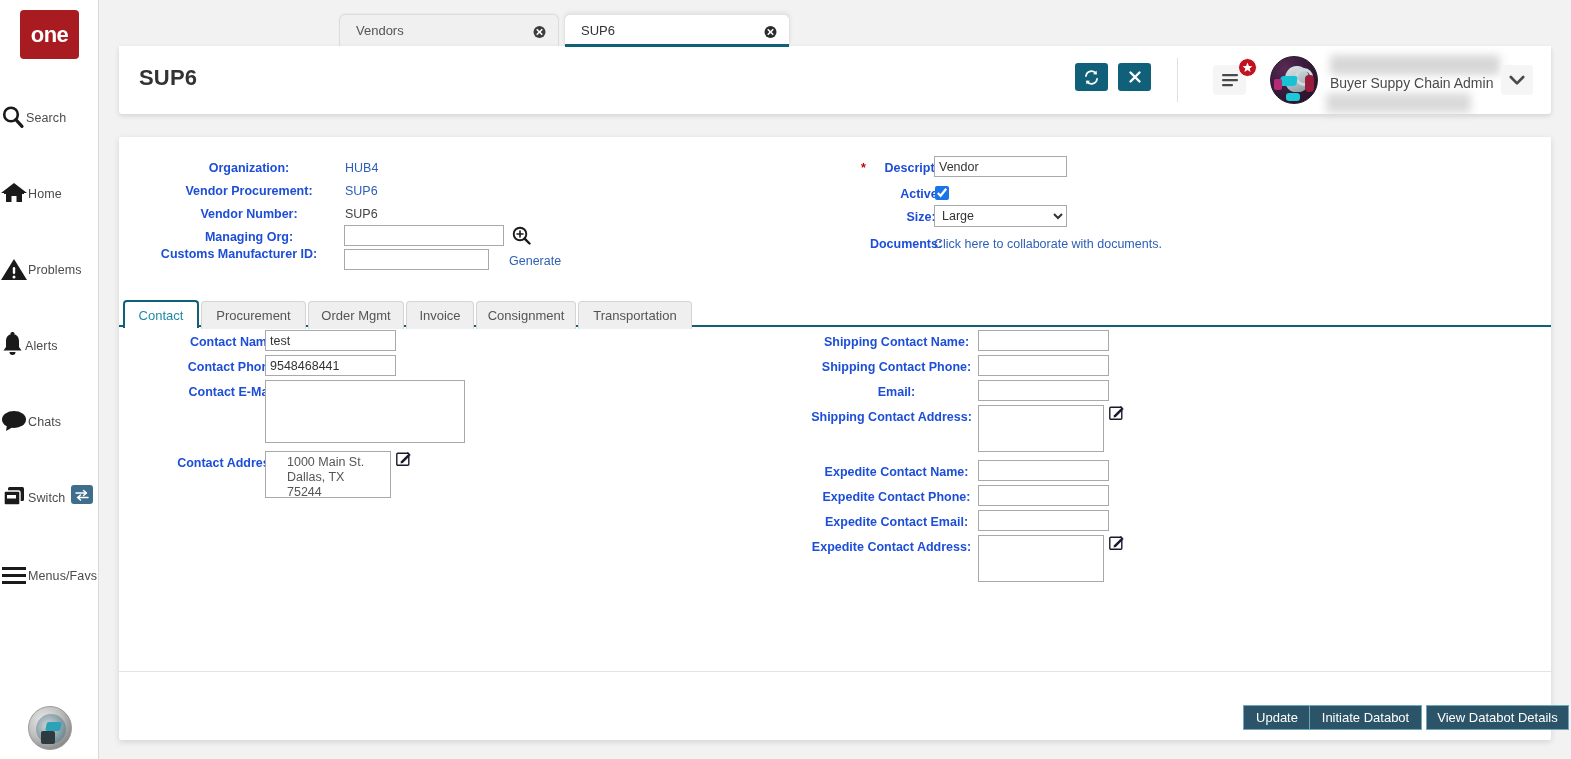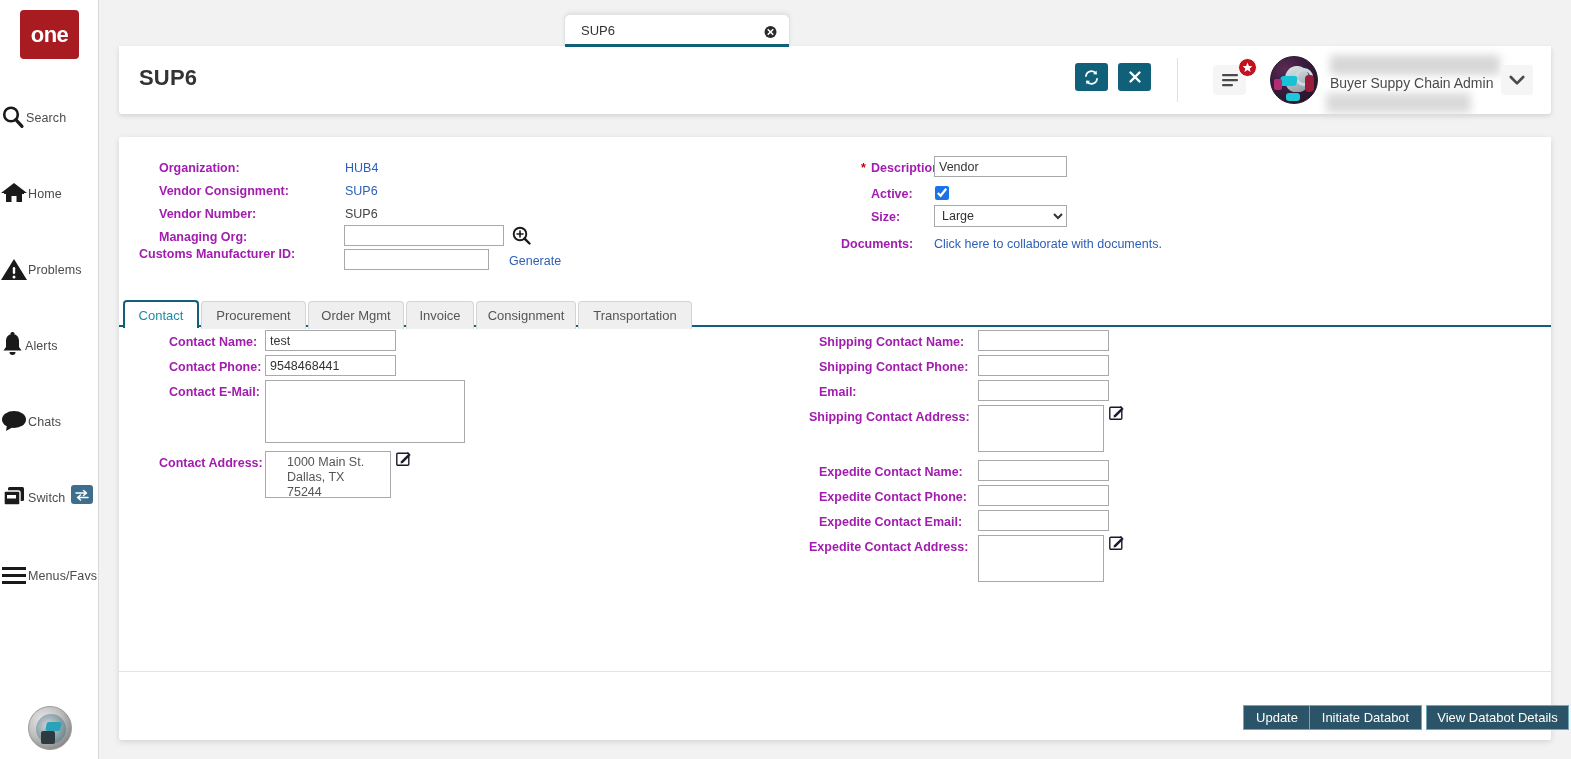--- a/index.html
+++ b/index.html
@@ -195,22 +195,22 @@
 
   
   #contentcard {
     position: absolute; left: 119px; top: 137px;
     width: 1432px; height: 603px;
     background: #fff;
     border-radius: 2px;
     box-shadow: 0 2px 6px rgba(0,0,0,.13);
   }
   .lbl {
-    position: absolute; text-align: left;
-    font-size: 12.5px; font-weight: 700; color: #a21caf;
+    position: absolute; text-align: center;
+    font-size: 12.5px; font-weight: 700; color: #1d4ed8;
     white-space: nowrap; line-height: 16px;
   }
   .val {
     position: absolute; font-size: 12.5px; color: #444;
     line-height: 16px; white-space: nowrap;
   }
   .lnk {
     position: absolute; font-size: 12.5px; color: #2c5fb5;
     line-height: 16px; white-space: nowrap; cursor: pointer;
   }
@@ -382,20 +382,29 @@
   <div id="rail-avatar">
     <div class="ra-inner"></div>
     <div class="ra-teal"></div>
     <div class="ra-dark"></div>
   </div>
 </div>
 
 <div id="tabstrip">
 
 
+  <div class="btab" style="left:240px; width:220px">
+    <span class="btab-label">Vendors</span>
+    <span class="btab-close">
+      <svg width="13" height="13" viewBox="0 0 13 13">
+          <circle cx="6.5" cy="6.5" r="6" fill="#3d3d3d"></circle>
+          <path d="M4.2 4.2 L8.8 8.8 M8.8 4.2 L4.2 8.8" stroke="#fff" stroke-width="1.6" stroke-linecap="round"></path>
+        </svg>
+    </span>
+  </div>
 
   <div class="btab active" style="left:465px; width:226px">
     <span class="btab-label">SUP6</span>
     <span class="btab-close">
       <svg width="13" height="13" viewBox="0 0 13 13">
           <circle cx="6.5" cy="6.5" r="6" fill="#2a2a2a"></circle>
           <path d="M4.2 4.2 L8.8 8.8 M8.8 4.2 L4.2 8.8" stroke="#fff" stroke-width="1.6" stroke-linecap="round"></path>
         </svg>
     </span>
   </div>
@@ -453,21 +462,21 @@
         <path d="M1.8 2 L8 8.4 L14.2 2" stroke="#4a4a4a" stroke-width="2.6" fill="none" stroke-linecap="round" stroke-linejoin="round"></path>
       </svg>
   </div>
 </div>
 
 <div id="contentcard">
 
   <div class="lbl" style="left:40px; top:23px; width:180px">Organization:</div>
   <div class="lnk" style="left:226px; top:23px">HUB4</div>
 
-  <div class="lbl" style="left:40px; top:46px; width:180px">Vendor Consignment:</div>
+  <div class="lbl" style="left:40px; top:46px; width:180px">Vendor Procurement:</div>
   <div class="lnk" style="left:226px; top:46px">SUP6</div>
 
   <div class="lbl" style="left:40px; top:69px; width:180px">Vendor Number:</div>
   <div class="val" style="left:226px; top:69px">SUP6</div>
 
   <div class="lbl" style="left:40px; top:92px; width:180px">Managing Org:</div>
   <input class="tin" style="left: 225px; top: 88px; width: 160px;" value="">
   <span class="search-ic" style="left:393px; top:89px">
     <svg width="19" height="19" viewBox="0 0 19 19">
         <circle cx="8" cy="8" r="6.3" fill="none" stroke="#1a1a1a" stroke-width="1.9"></circle>

